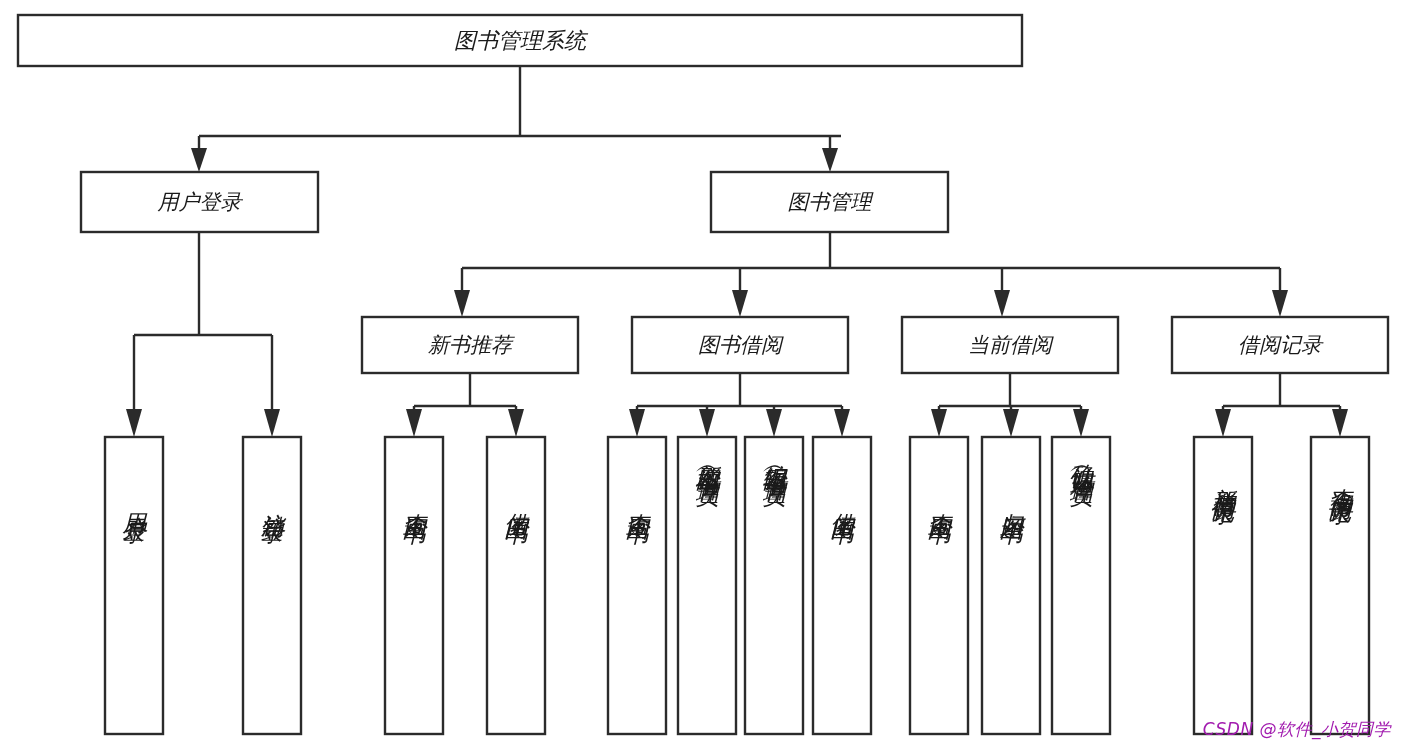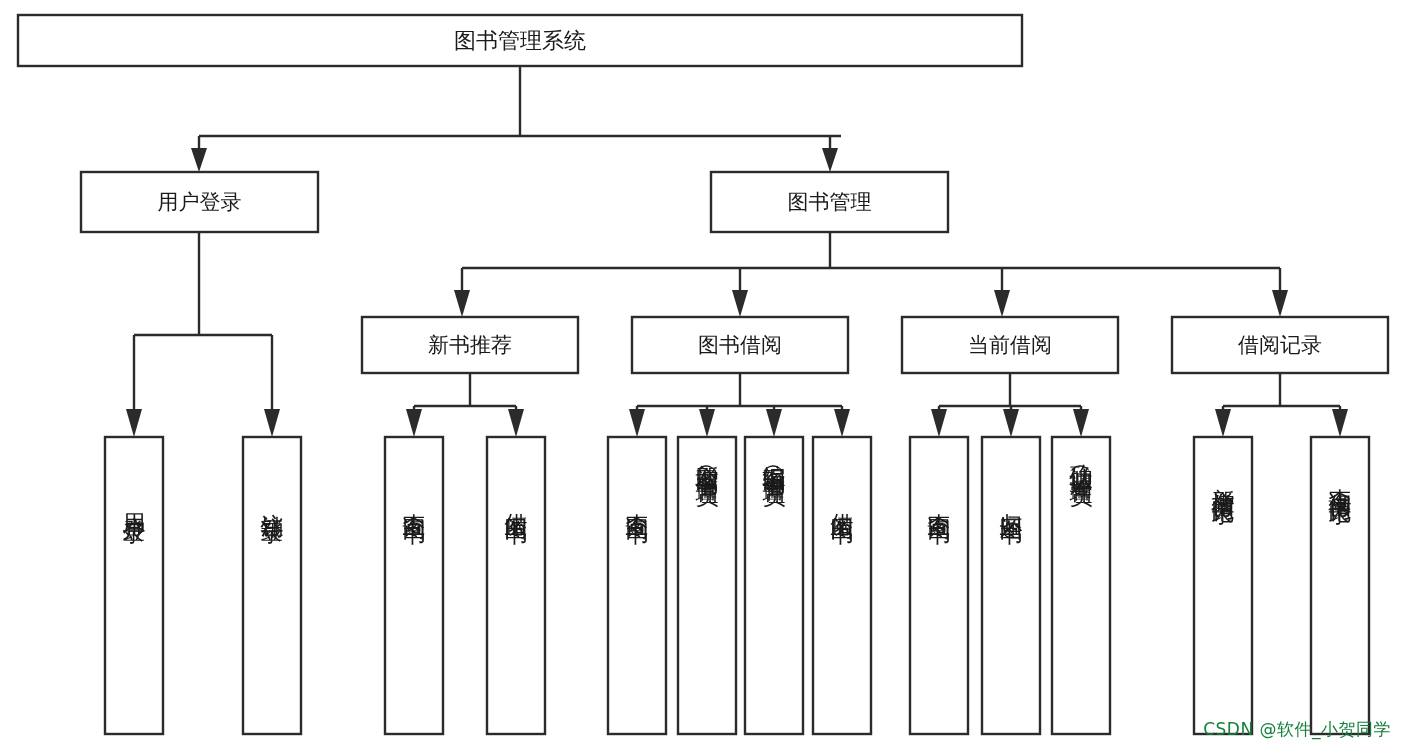--- a/index.html
+++ b/index.html
@@ -11,20 +11,21 @@
     width: 1405px;
     height: 747px;
     overflow: hidden;
     font-family: "DejaVu Sans", "Liberation Sans", sans-serif;
   }
   #diagram-root {
     position: relative;
     width: 1405px;
     height: 747px;
     background: #ffffff;
+    font-style: italic;
   }
   svg.diagram-canvas {
     position: absolute;
     left: 0;
     top: 0;
     width: 1405px;
     height: 747px;
     display: block;
   }
   .node-box {
@@ -72,21 +73,21 @@
     color: #1a1a1a;
     letter-spacing: 3px;
     white-space: nowrap;
   }
   .watermark {
     position: absolute;
     right: 14px;
     bottom: 6px;
     font-family: "DejaVu Sans", "Liberation Sans", sans-serif;
     font-size: 17px;
-    color: #15803d;
+    color: #a21caf;
     letter-spacing: 0.5px;
     white-space: nowrap;
   }
 </style>
 </head>
 <body>
 
 <div id="diagram-root">
 
   <svg class="diagram-canvas" viewBox="0 0 1405 747" xmlns="http://www.w3.org/2000/svg">

